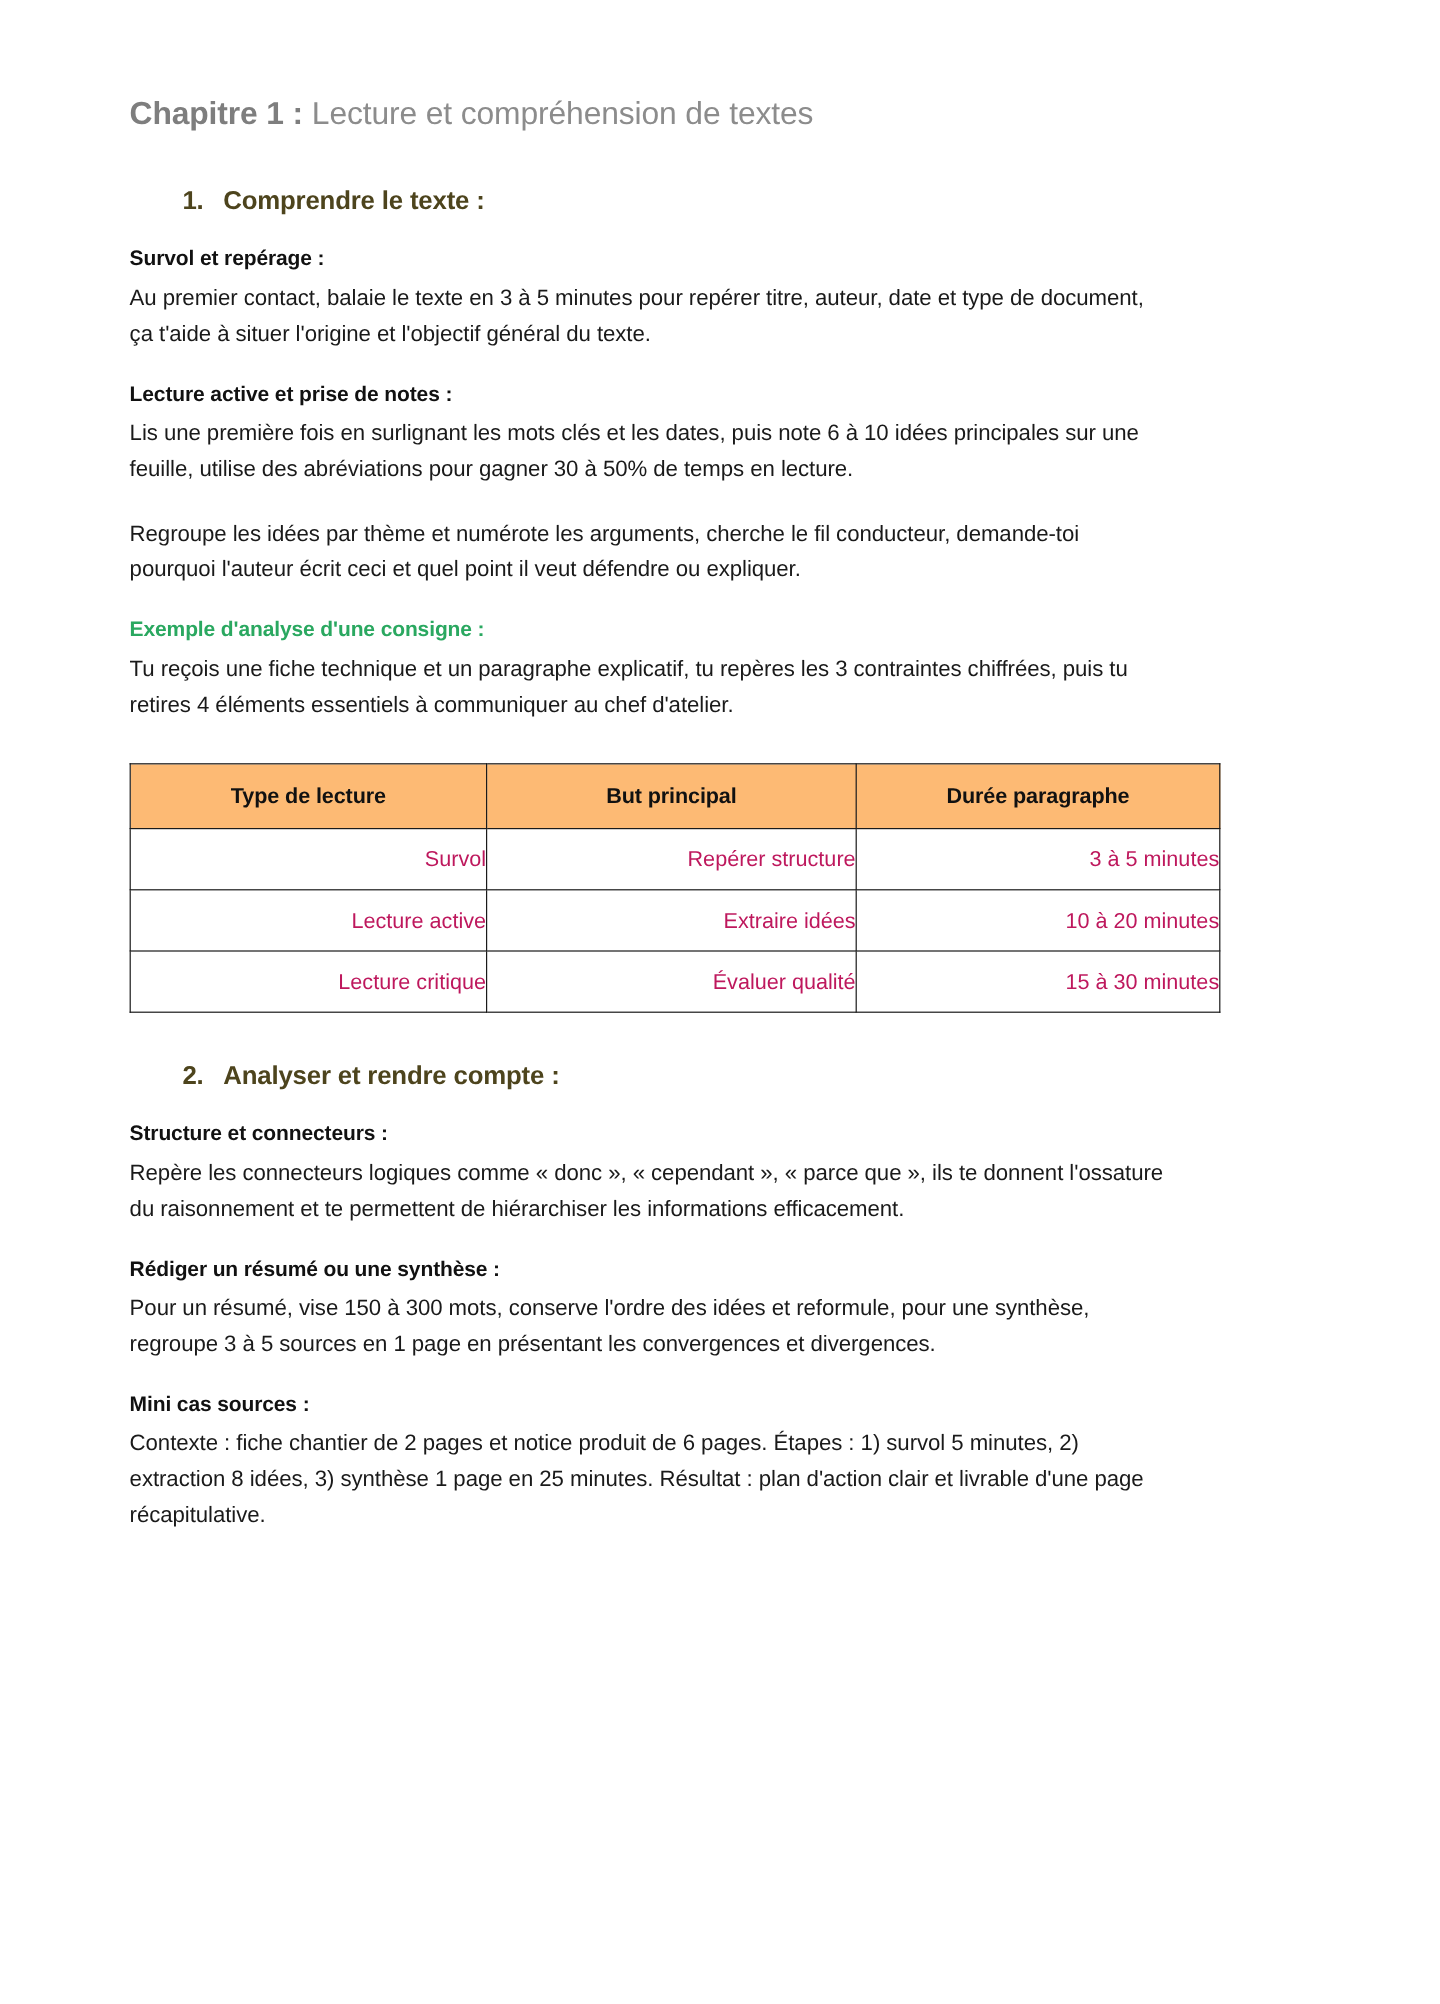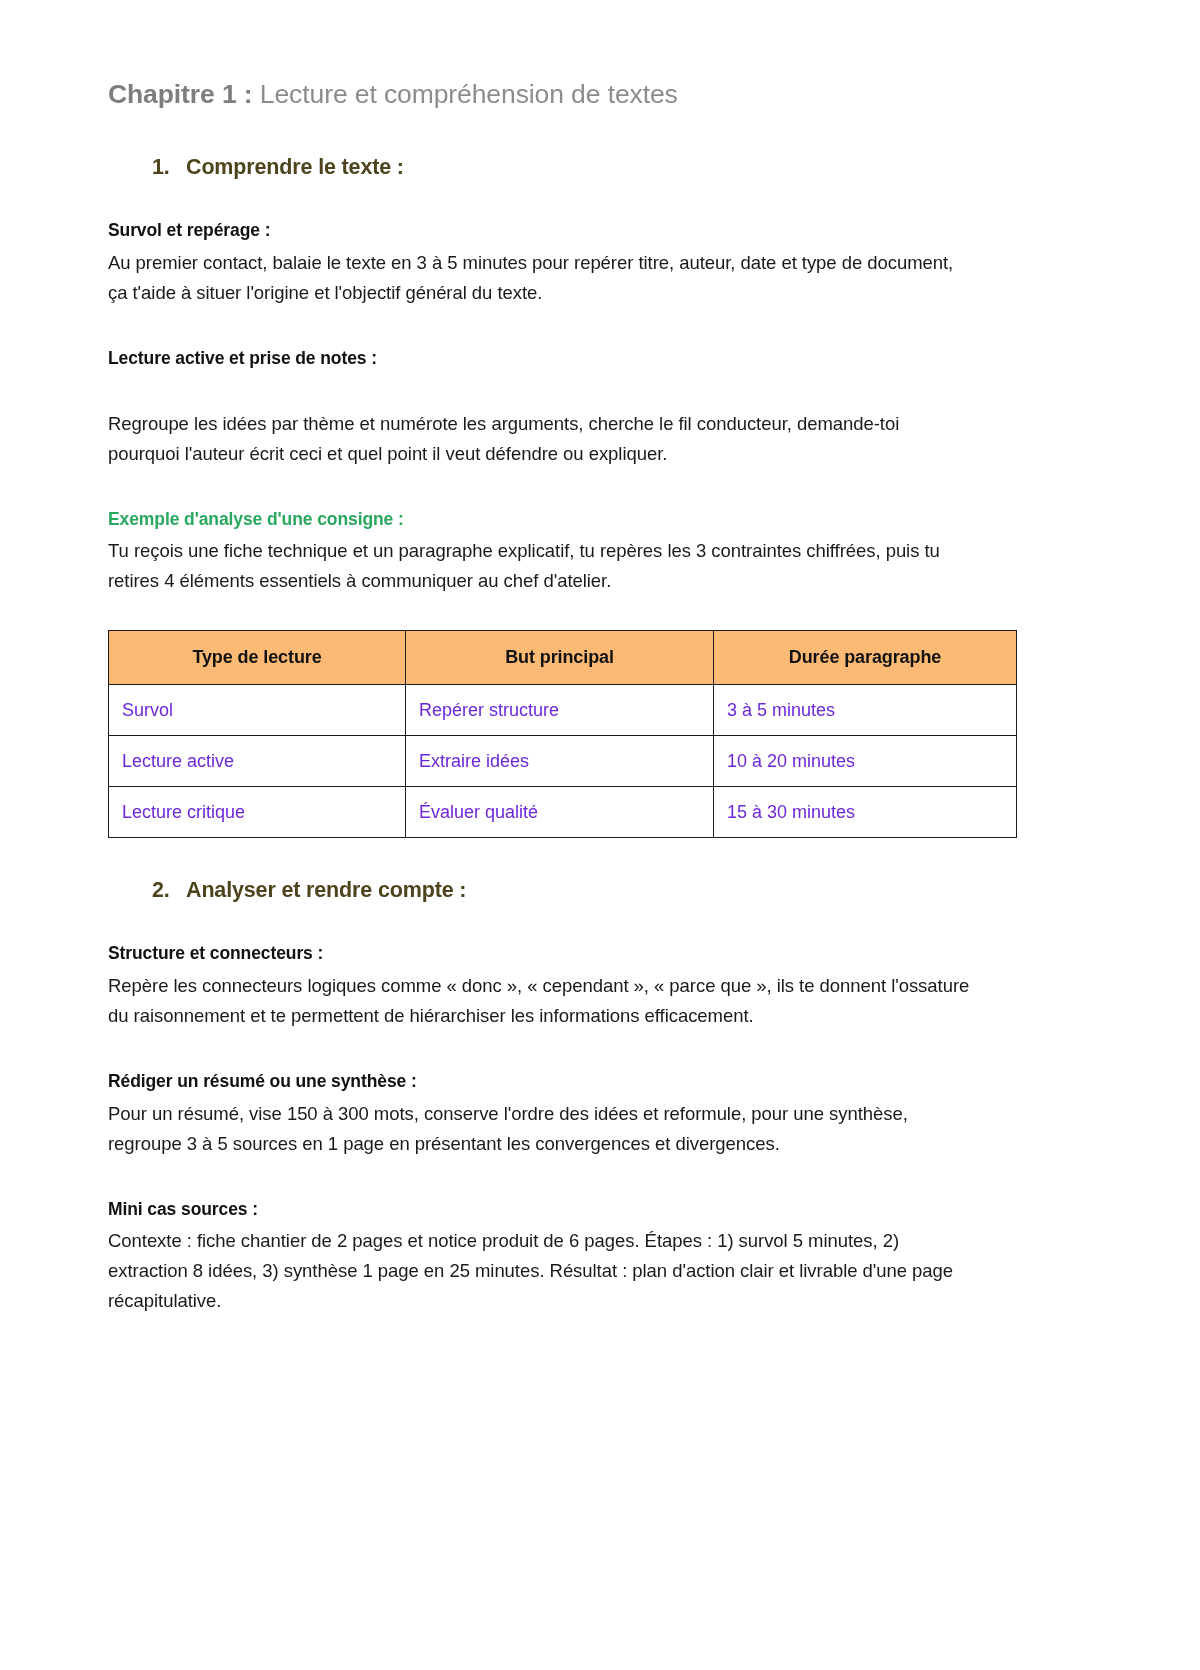--- a/index.html
+++ b/index.html
@@ -54,21 +54,21 @@
     flex: none;
     font-weight: 700;
   }
   .section-heading .sh-text {
     font-weight: 700;
   }
   .sec1 { margin-top: 44px; }
   .sec2 { margin-top: 40px; }
 
   
-  .block { margin-top: 39px; }
+  .block { margin-top: 24px; }
 
   .block-title {
     font-size: 17.5px;
     font-weight: 700;
     color: #111111;
     letter-spacing: -0.1px;
     margin: 0 0 6px 0;
     line-height: 1.3;
   }
   .block-title.green { color: #2aa860; }
@@ -101,24 +101,24 @@
     background: #fdba74;
     text-align: center;
     font-weight: 700;
     font-size: 18px;
     height: 53px;
     color: #111111;
     letter-spacing: -0.1px;
   }
   table.reading-table tbody td {
     height: 50px;
-    text-align: left;
+    text-align: right;
     font-weight: 400;
     padding-left: 13px;
-    color: #6d28d9;
+    color: #be185d;
     background: #ffffff;
   }
   col.c1 { width: 297px; }
   col.c2 { width: 308px; }
   col.c3 { width: 303px; }
 </style>
 </head>
 <body>
 
 <div class="page">
@@ -133,20 +133,21 @@
     <span class="sh-text">Comprendre le texte :</span>
   </h2>
 
   <div class="block">
     <p class="block-title">Survol et repérage :</p>
     <p class="block-body">Au premier contact, balaie le texte en 3 à 5 minutes pour repérer titre, auteur, date et type de document, ça t'aide à situer l'origine et l'objectif général du texte.</p>
   </div>
 
   <div class="block">
     <p class="block-title">Lecture active et prise de notes :</p>
+    <p class="block-body">Lis une première fois en surlignant les mots clés et les dates, puis note 6 à 10 idées principales sur une feuille, utilise des abréviations pour gagner 30 à 50% de temps en lecture.</p>
   </div>
 
   <div class="block">
     <p class="block-body">Regroupe les idées par thème et numérote les arguments, cherche le fil conducteur, demande-toi pourquoi l'auteur écrit ceci et quel point il veut défendre ou expliquer.</p>
   </div>
 
   <div class="block">
     <p class="block-title green">Exemple d'analyse d'une consigne :</p>
     <p class="block-body">Tu reçois une fiche technique et un paragraphe explicatif, tu repères les 3 contraintes chiffrées, puis tu retires 4 éléments essentiels à communiquer au chef d'atelier.</p>
   </div>

